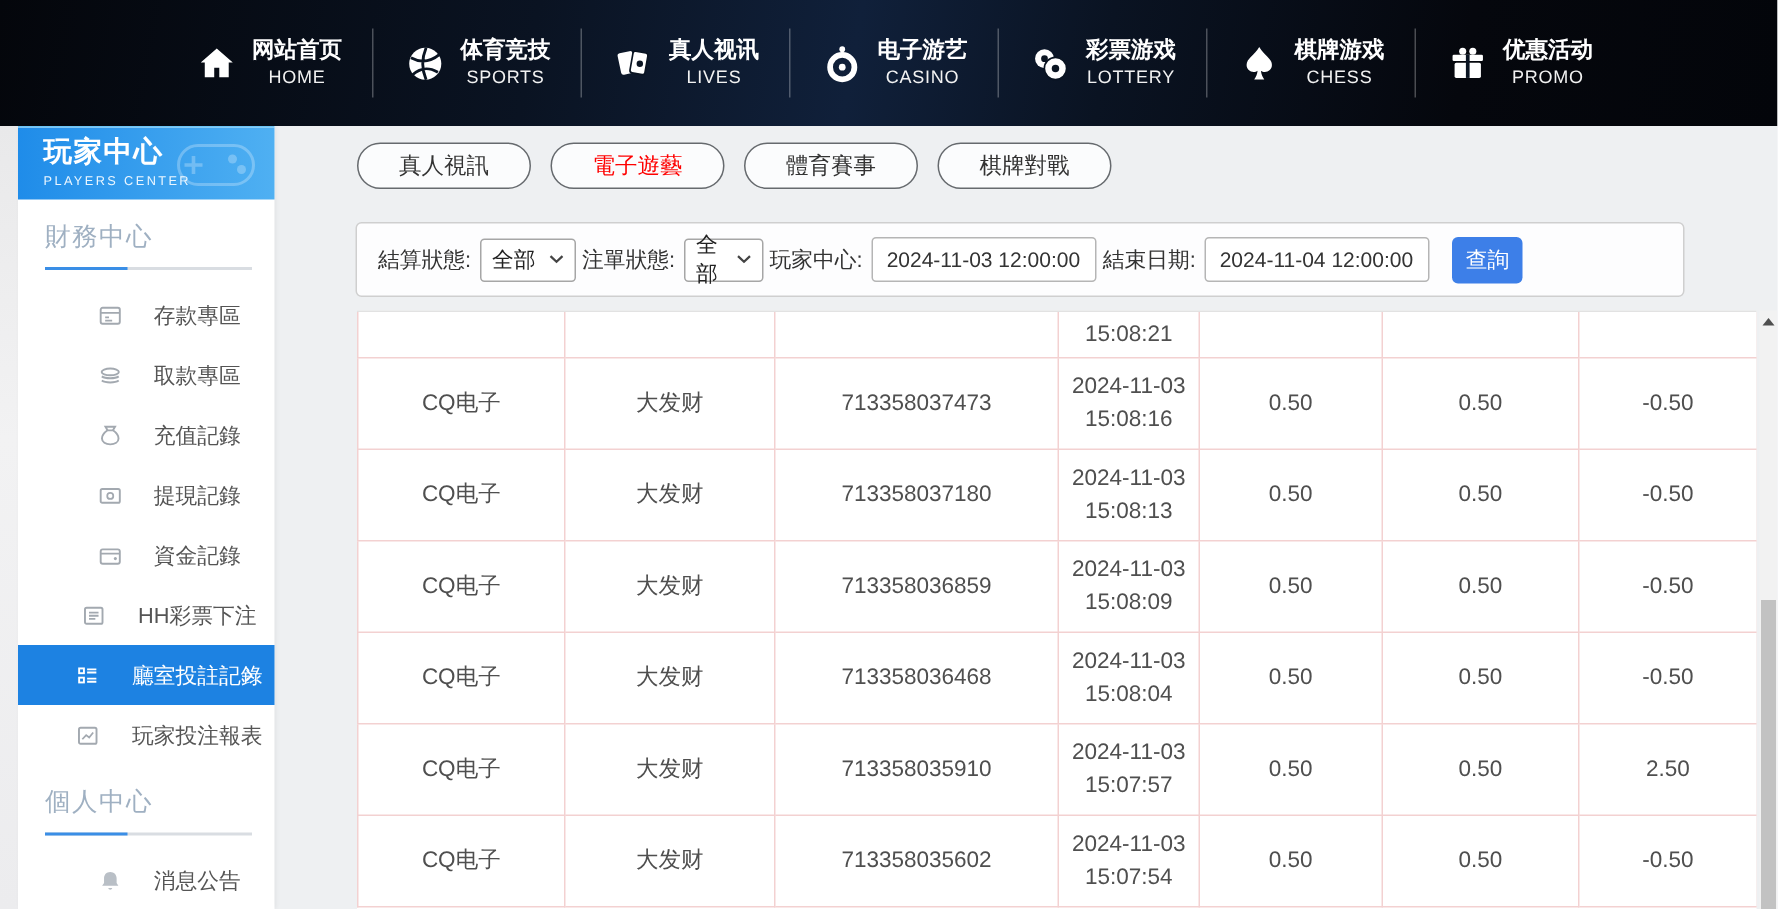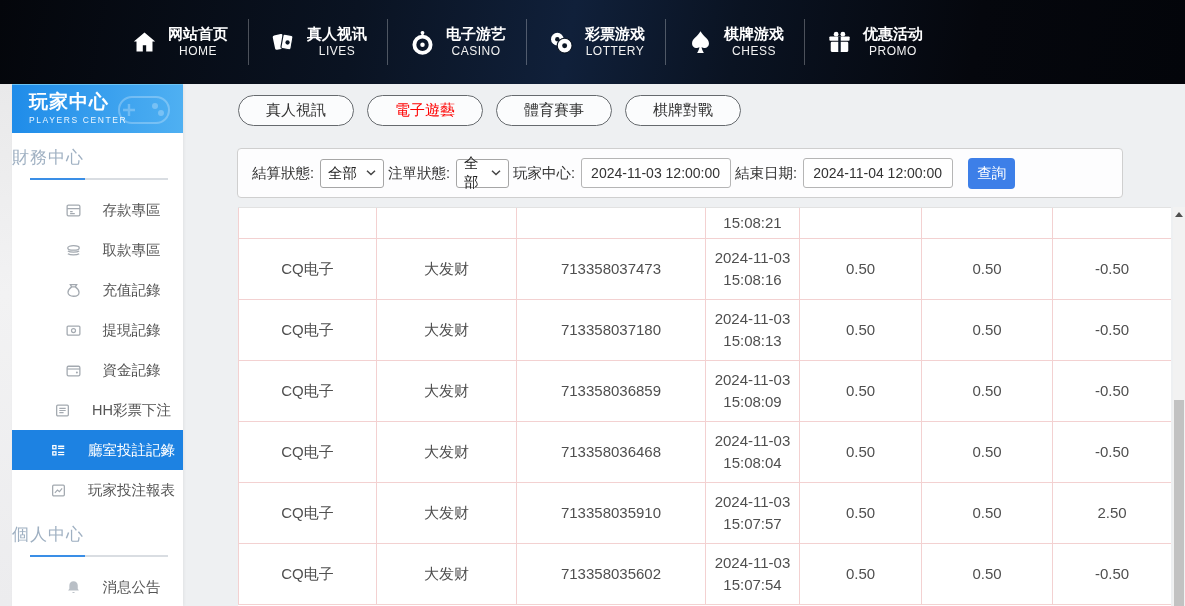--- a/index.html
+++ b/index.html
@@ -24,21 +24,21 @@
     background:linear-gradient(180deg,#e9e9ea 0%,#f2f2f3 40%,#ececee 100%); }
   .sidebar { position:absolute; left:12px; top:84px; width:171px; height:522px; background:#ffffff;
     box-shadow:1px 0 3px rgba(0,0,0,.06); }
   .sb-header { position:relative; height:49px; overflow:hidden;
     background:linear-gradient(90deg,var(--header-blue-1),var(--header-blue-2));
     border-top:1px solid #6cc4f5; padding:6px 0 0 17px; }
   .sb-title { color:#fff; font-size:19px; font-weight:bold; letter-spacing:1px; line-height:1.2; }
   .sb-sub { color:#eaf6ff; font-size:8.5px; letter-spacing:1.6px; margin-top:1px; }
   .sb-gamepad { position:absolute; right:8px; top:4px; opacity:.35; }
   .sb-section { margin-top:13px; }
-  .sb-sec-title { padding-left:0; font-size:17px; color:#9fb0c2; letter-spacing:1px; }
+  .sb-sec-title { padding-left:18px; font-size:17px; color:#9fb0c2; letter-spacing:1px; }
   .sb-underline { margin:9px 15px 10px 18px; height:2px; background:#d9dde2; position:relative; }
   .sb-underline .blue { position:absolute; left:0; top:0; height:2px; width:40%; background:var(--underline-blue); }
   .sb-item { position:relative; display:flex; align-items:center; height:40px; padding-left:30px; gap:21px; cursor:pointer;justify-content:center; }
   .sb-icon { width:17px; height:17px; display:inline-flex; align-items:center; justify-content:center; flex:none; }
   .sb-icon svg { width:17px; height:17px; }
   .sb-label { font-size:14.5px; color:#555; white-space:nowrap; }
   .sb-item.active { background:var(--active-blue); }
   .sb-item.active .sb-label { color:#fff; }
   .sb-item.active svg * { stroke:#ffffff !important; }
   .sb-item .chev { display:none; }
@@ -97,20 +97,32 @@
             <svg viewBox="0 0 24 24">
               <path d="M12 3L2.5 11.2h2.4V20h5.6v-5.6h3V20h5.6v-8.8h2.4z" fill="#fff"></path>
             </svg>
           </span>
           <span class="nav-text">
             <span class="nav-zh">网站首页</span>
             <span class="nav-en">HOME</span>
           </span>
         </a>
 
+        <a class="nav-item">
+          <span class="nav-icon">
+            <svg viewBox="0 0 24 24">
+              <circle cx="12" cy="12" r="9.5" fill="#fff"></circle>
+              <path d="M3.5 8.5c5.5 3 11.5 2.5 17-2M4.5 18.5c5-4.5 9.5-4.5 15-1.5M12.5 2.5c-2.5 6-2.5 13 0 19" stroke="#0a1422" stroke-width="1.7" fill="none"></path>
+            </svg>
+          </span>
+          <span class="nav-text">
+            <span class="nav-zh">体育竞技</span>
+            <span class="nav-en">SPORTS</span>
+          </span>
+        </a>
 
         <a class="nav-item">
           <span class="nav-icon">
             <svg viewBox="0 0 24 24">
               <g transform="rotate(-12 8 12)">
                 <rect x="3.5" y="5" width="9" height="13" rx="1.5" fill="#fff"></rect>
               </g>
               <g transform="rotate(10 15 12)">
                 <rect x="10.5" y="5" width="9" height="13" rx="1.5" fill="#fff" stroke="#0a1422" stroke-width="1"></rect>
               </g>

